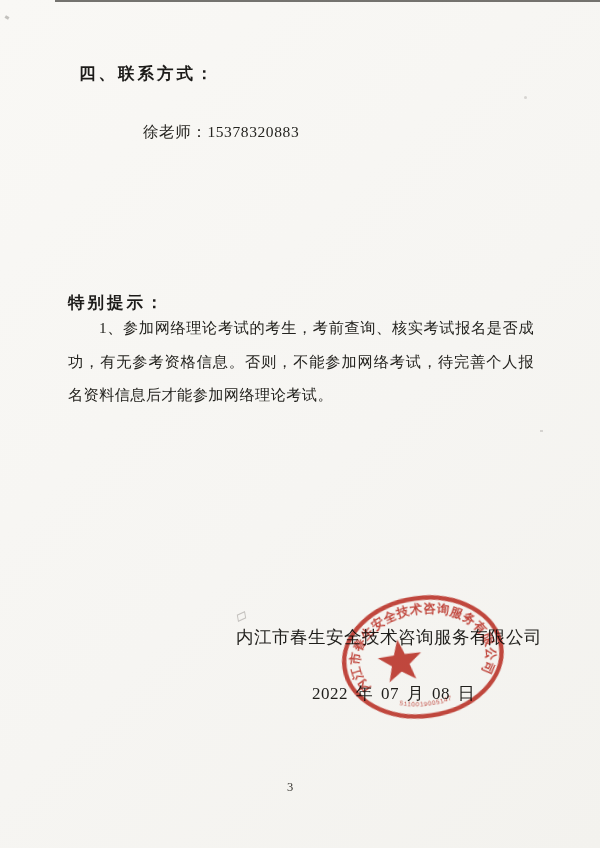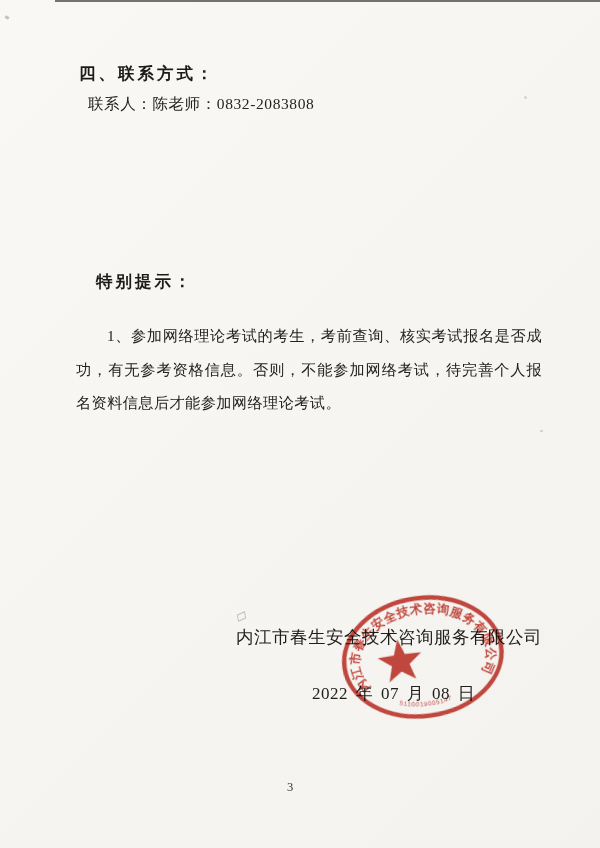--- a/index.html
+++ b/index.html
@@ -24,34 +24,34 @@
   .speck.s3{left:524px;top:96px;width:3px;height:3px;border-radius:50%;opacity:.3;}
   .speck.s4{left:540px;top:430px;width:3px;height:2px;opacity:.3;}
 
   .heading{
     position:absolute;
     font-family:"Liberation Sans","DejaVu Sans",sans-serif;
     font-weight:bold;font-size:16.5px;letter-spacing:3px;color:#1c1b19;
     white-space:nowrap;
   }
   .h-contact{left:79px;top:63px;}
-  .h-notice{left:68px;top:271px;margin-left:28px;}
+  .h-notice{left:68px;top:292px;}
 
   .bodyline{
     position:absolute;font-size:15.5px;color:#24231f;white-space:nowrap;
     letter-spacing:.6px;
   }
   .l-person{left:88px;top:94px;}
   .l-teacher2{left:143px;top:122px;}
   .l-qq{left:153px;top:150px;}
   .l-web{left:157px;top:178px;}
   .l-address{left:68px;top:203px;}
 
   .notice-body{
-    position:absolute;left:68px;top:311px;width:466px;margin:8px;
+    position:absolute;left:68px;top:311px;width:466px;margin:0;
     font-size:15.2px;line-height:33.5px;text-align:justify;
     text-indent:31px;color:#24231f;letter-spacing:.4px;
   }
 
   .company-line{
     position:absolute;left:236px;top:625px;
     font-size:17.5px;letter-spacing:.5px;color:#1f1e1b;white-space:nowrap;
   }
   .date-line{
     position:absolute;left:312px;top:682px;
@@ -77,21 +77,21 @@
 <div class="page">
 
   <div class="scan-line"></div>
   <div class="speck s1"></div>
   <div class="speck s2"></div>
   <div class="speck s3"></div>
   <div class="speck s4"></div>
 
   <div class="heading h-contact">四、联系方式：</div>
 
-  <div class="bodyline l-person">联系人：陈老师：0832-2083808</div>
+  <div class="bodyline l-teacher2">徐老师：15378320883</div>
 
   <div class="heading h-notice">特别提示：</div>
   <p class="notice-body">1、参加网络理论考试的考生，考前查询、核实考试报名是否成功，有无参考资格信息。否则，不能参加网络考试，待完善个人报名资料信息后才能参加网络理论考试。</p>
 
   <div class="company-line">内江市春生安全技术咨询服务有限公司</div>
   <div class="date-line">2022 年 07 月 08 日</div>
 
   <svg class="stamp" viewBox="0 0 172 130" xmlns="http://www.w3.org/2000/svg">
     <defs>
       <path id="arcTop" d="M 28,84 A 64,45 0 1 1 144,84" fill="none"></path>

